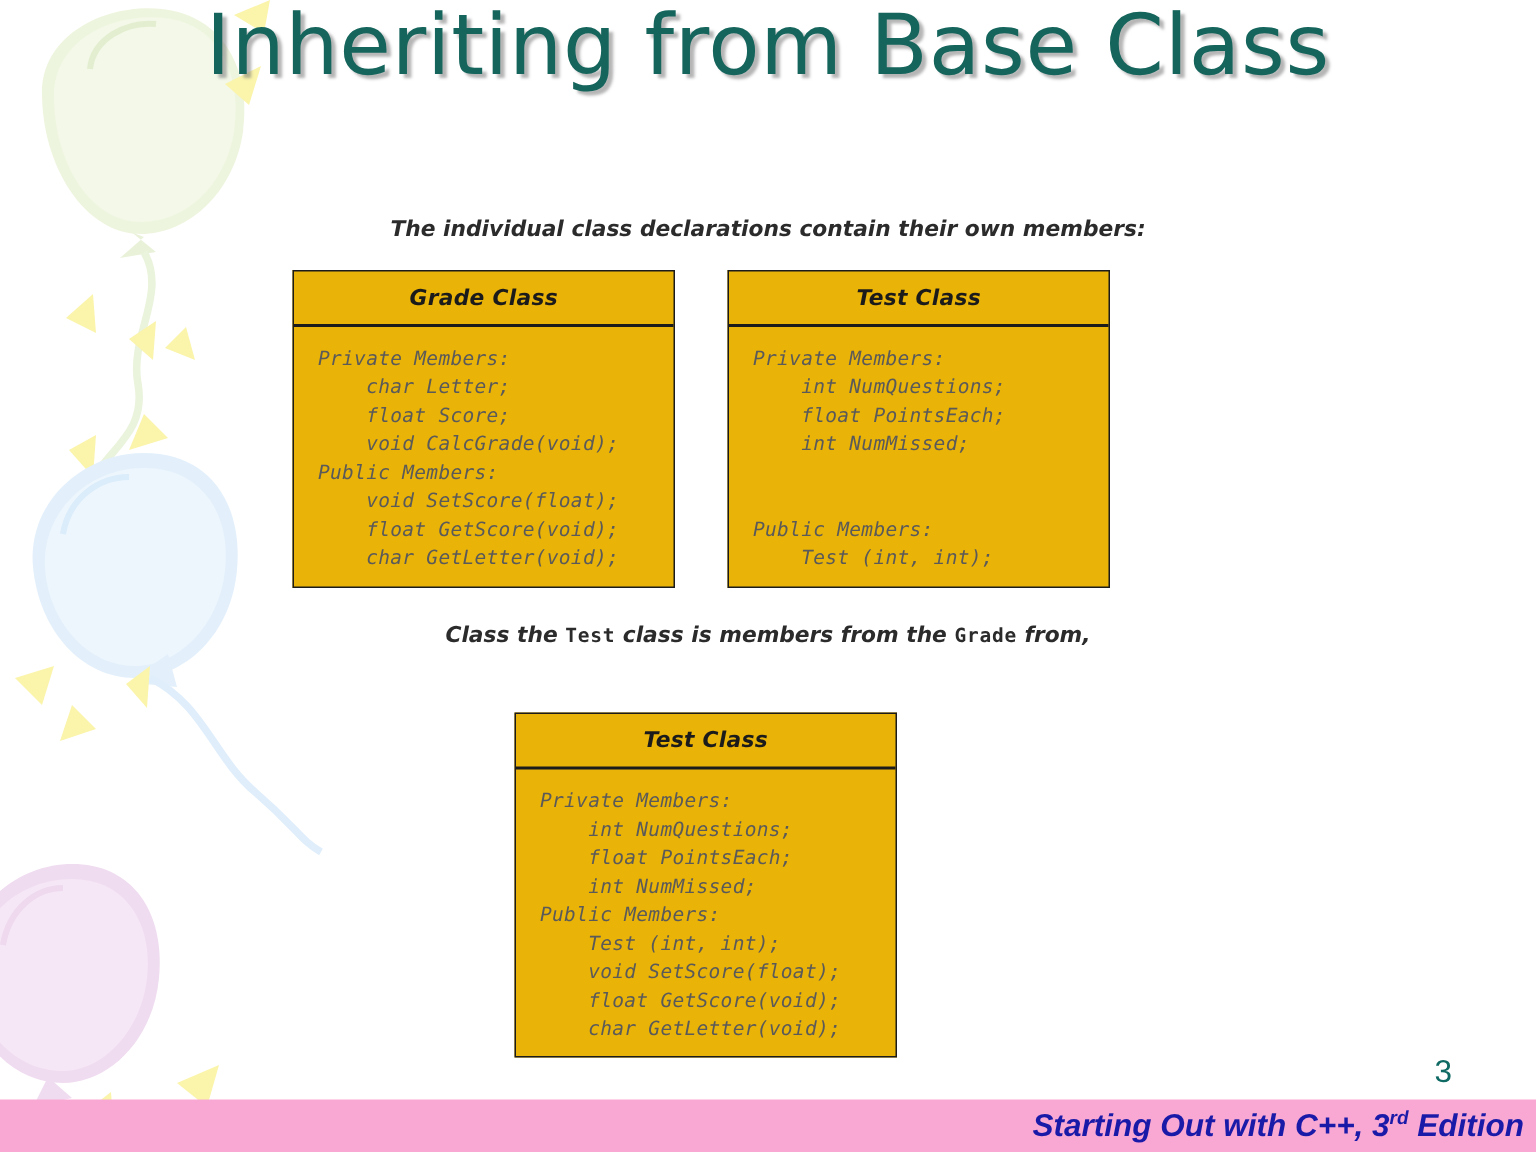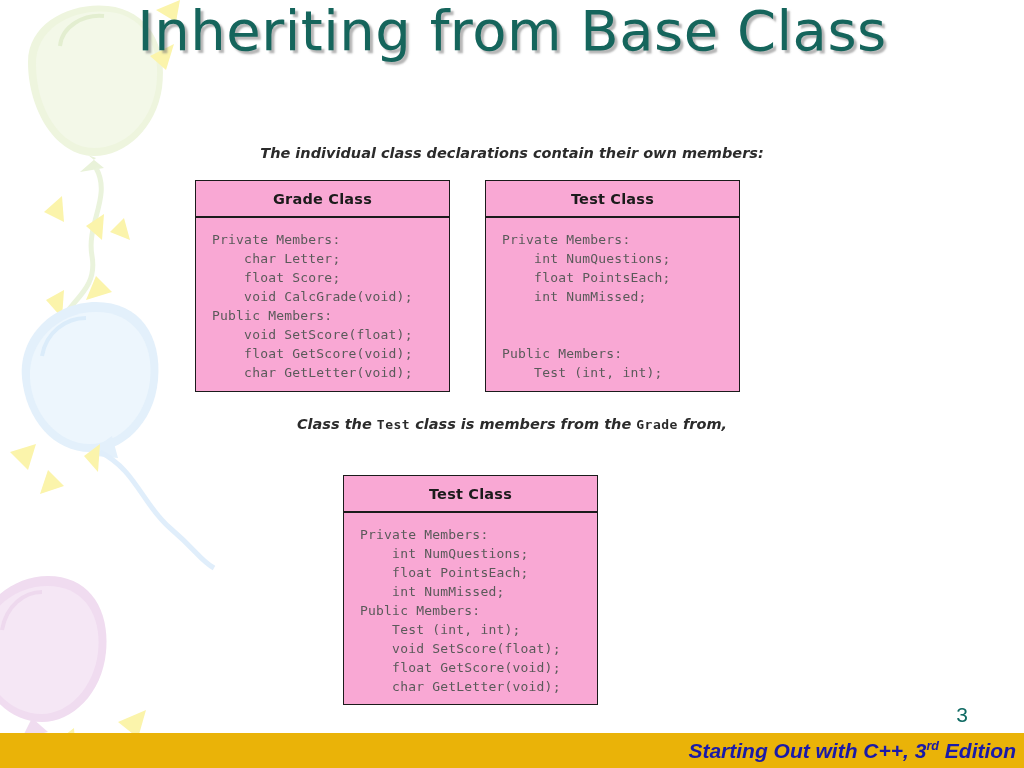--- a/index.html
+++ b/index.html
@@ -65,23 +65,24 @@
   .caption .mono {
     font-family: "DejaVu Sans Mono", monospace;
     font-style: normal;
     font-weight: bold;
     font-size: 13px;
     letter-spacing: 0.5px;
   }
 
   .classbox {
     position: absolute;
-    background: #f9a8d4;
+    background: #eab308;
     border: 1.5px solid #1b1b1b;
     box-sizing: border-box;
+    font-style: italic;
   }
   .classbox .cb-header {
     height: 37px;
     line-height: 37px;
     text-align: center;
     font-family: "DejaVu Sans", sans-serif;
     font-weight: bold;
     font-size: 14.5px;
     color: #1b1b1b;
     border-bottom: 2.5px solid #1b1b1b;
@@ -107,21 +108,21 @@
     font-size: 21px;
     color: #0f6a63;
     z-index: 3;
   }
   #footer-bar {
     position: absolute;
     left: 0;
     top: 733px;
     width: 1024px;
     height: 35px;
-    background: #eab308;
+    background: #f9a8d4;
     z-index: 3;
   }
   #footer-text {
     position: absolute;
     right: 8px;
     top: 0;
     height: 35px;
     line-height: 35px;
     font-family: "Liberation Sans", sans-serif;
     font-style: italic;

